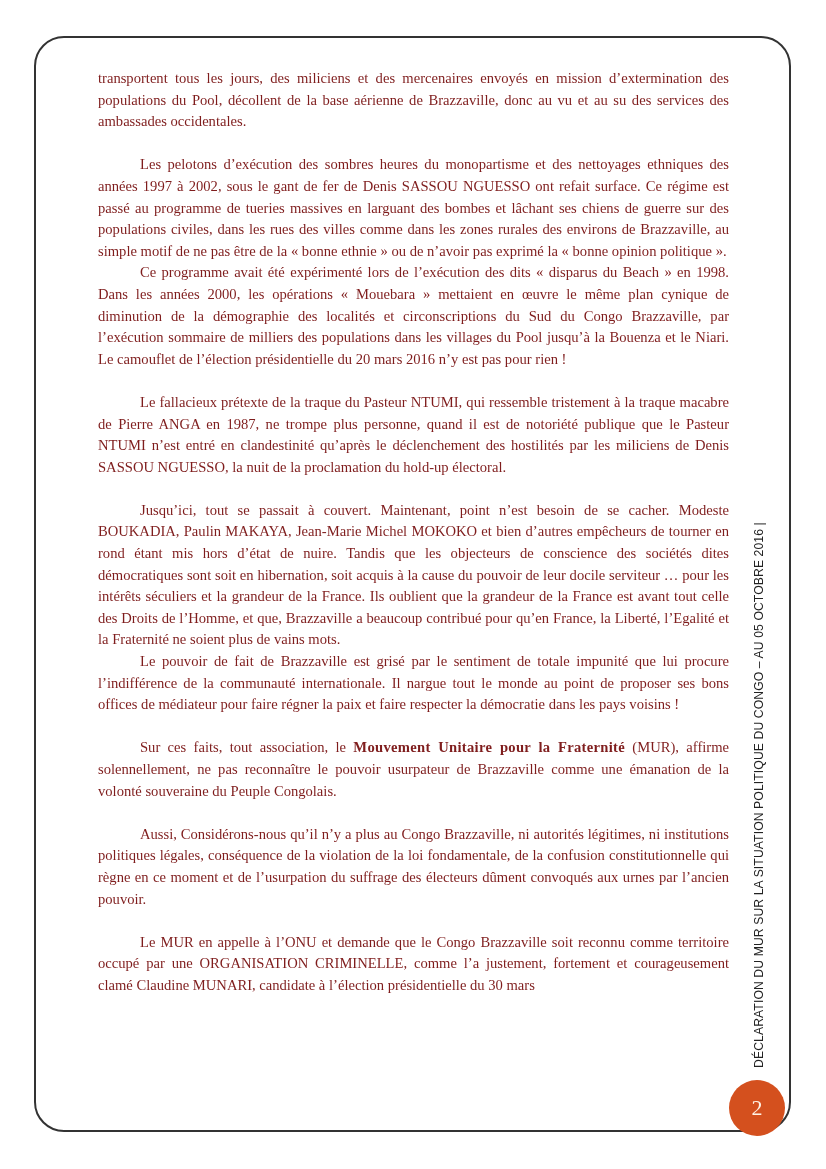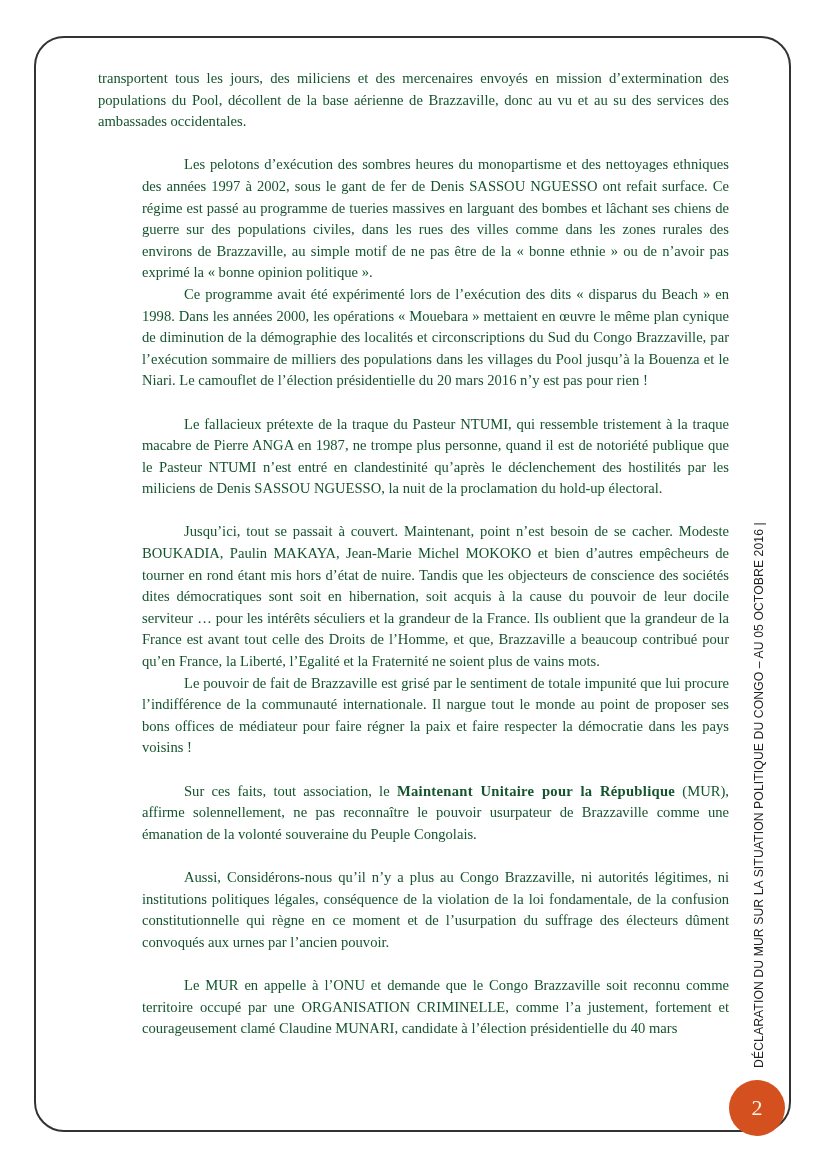--- a/index.html
+++ b/index.html
@@ -4,25 +4,25 @@
   <style>
     html, body { margin: 0; padding: 0; background: #ffffff; }
     body { width: 826px; height: 1169px; position: relative; overflow: hidden; }
     .frame {
       position: absolute; left: 34px; top: 36px; width: 757px; height: 1096px;
       border: 2px solid #333333; border-radius: 30px; box-sizing: border-box;
     }
     .content {
       position: absolute; left: 98px; top: 68px; width: 631px;
       font-family: "Liberation Serif", "DejaVu Serif", serif;
-      font-size: 14.6px; line-height: 21.6px; color: #14532d;
+      font-size: 14.6px; line-height: 21.6px; color: #7f1d1d;
       text-align: justify;
     }
     .content p { margin: 0; }
-    .content p.indent { text-indent: 42px; margin-left: 44px; }
+    .content p.indent { text-indent: 42px; }
     .content .gap { height: 21.6px; }
     .content b { font-weight: bold; letter-spacing: 0.3px; }
     .sidebar-text {
       position: absolute; left: 752px; top: 1068px;
       transform-origin: 0 0; transform: rotate(-90deg);
       white-space: nowrap;
       font-family: "Liberation Sans", "DejaVu Sans", sans-serif;
       font-size: 12.2px; color: #222222; letter-spacing: 0.1px;
     }
     .page-badge {
@@ -42,24 +42,24 @@
   <p>transportent tous les jours, des miliciens et des mercenaires envoyés en mission d’extermination des populations du Pool, décollent de la base aérienne de Brazzaville, donc au vu et au su des services des ambassades occidentales.</p>
   <div class="gap"></div>
   <p class="indent">Les pelotons d’exécution des sombres heures du monopartisme et des nettoyages ethniques des années 1997 à 2002, sous le gant de fer de Denis SASSOU NGUESSO ont refait surface. Ce régime est passé au programme de tueries massives en larguant des bombes et lâchant ses chiens de guerre sur des populations civiles, dans les rues des villes comme dans les zones rurales des environs de Brazzaville, au simple motif de ne pas être de la « bonne ethnie » ou de n’avoir pas exprimé la « bonne opinion politique ».</p>
   <p class="indent">Ce programme avait été expérimenté lors de l’exécution des dits « disparus du Beach » en 1998. Dans les années 2000, les opérations « Mouebara » mettaient en œuvre le même plan cynique de diminution de la démographie des localités et circonscriptions du Sud du Congo Brazzaville, par l’exécution sommaire de milliers des populations dans les villages du Pool jusqu’à la Bouenza et le Niari. Le camouflet de l’élection présidentielle du 20 mars 2016 n’y est pas pour rien !</p>
   <div class="gap"></div>
   <p class="indent">Le fallacieux prétexte de la traque du Pasteur NTUMI, qui ressemble tristement à la traque macabre de Pierre ANGA en 1987, ne trompe plus personne, quand il est de notoriété publique que le Pasteur NTUMI n’est entré en clandestinité qu’après le déclenchement des hostilités par les miliciens de Denis SASSOU NGUESSO, la nuit de la proclamation du hold-up électoral.</p>
   <div class="gap"></div>
   <p class="indent">Jusqu’ici, tout se passait à couvert. Maintenant, point n’est besoin de se cacher. Modeste BOUKADIA, Paulin MAKAYA, Jean-Marie Michel MOKOKO et bien d’autres empêcheurs de tourner en rond étant mis hors d’état de nuire. Tandis que les objecteurs de conscience des sociétés dites démocratiques sont soit en hibernation, soit acquis à la cause du pouvoir de leur docile serviteur … pour les intérêts séculiers et la grandeur de la France. Ils oublient que la grandeur de la France est avant tout celle des Droits de l’Homme, et que, Brazzaville a beaucoup contribué pour qu’en France,  la Liberté, l’Egalité et la Fraternité ne soient plus de vains mots.</p>
   <p class="indent">Le pouvoir de fait de Brazzaville est grisé par le sentiment de totale impunité que lui procure l’indifférence de la communauté internationale. Il nargue tout le monde au point de proposer ses bons offices de médiateur pour faire régner la paix et faire respecter la démocratie dans les pays voisins !</p>
   <div class="gap"></div>
-  <p class="indent"><span>Sur ces faits, tout association, le </span><b>Maintenant Unitaire pour la République</b><span> (MUR), affirme solennellement, ne pas reconnaître le pouvoir usurpateur de Brazzaville comme une émanation de la volonté souveraine du Peuple Congolais.</span></p>
+  <p class="indent"><span>Sur ces faits, tout association, le </span><b>Mouvement Unitaire pour la Fraternité</b><span> (MUR), affirme solennellement, ne pas reconnaître le pouvoir usurpateur de Brazzaville comme une émanation de la volonté souveraine du Peuple Congolais.</span></p>
   <div class="gap"></div>
   <p class="indent">Aussi, Considérons-nous qu’il n’y a plus au Congo Brazzaville, ni autorités légitimes, ni institutions politiques légales, conséquence de la violation de la loi fondamentale, de la confusion constitutionnelle qui règne en ce moment  et de l’usurpation du suffrage des électeurs dûment convoqués aux urnes par l’ancien pouvoir.</p>
   <div class="gap"></div>
-  <p class="indent">Le MUR en appelle à l’ONU et demande que le Congo Brazzaville soit reconnu comme territoire occupé par une ORGANISATION CRIMINELLE, comme l’a justement, fortement et courageusement clamé Claudine MUNARI, candidate à l’élection présidentielle du 40 mars</p>
+  <p class="indent">Le MUR en appelle à l’ONU et demande que le Congo Brazzaville soit reconnu comme territoire occupé par une ORGANISATION CRIMINELLE, comme l’a justement, fortement et courageusement clamé Claudine MUNARI, candidate à l’élection présidentielle du 30 mars</p>
 </div>
 
 <div class="sidebar-text">DÉCLARATION DU MUR SUR LA SITUATION POLITIQUE DU CONGO – AU 05 OCTOBRE 2016 |</div>
 
 <div class="page-badge" style="background: rgb(212, 80, 30);">
   <span>2</span>
 </div>
 
 </body></html>

